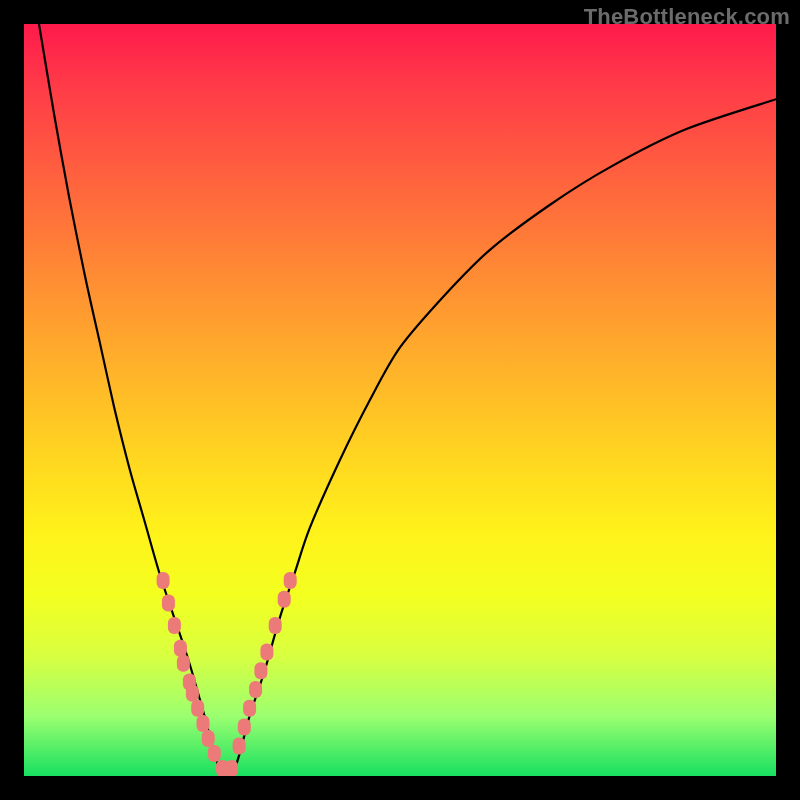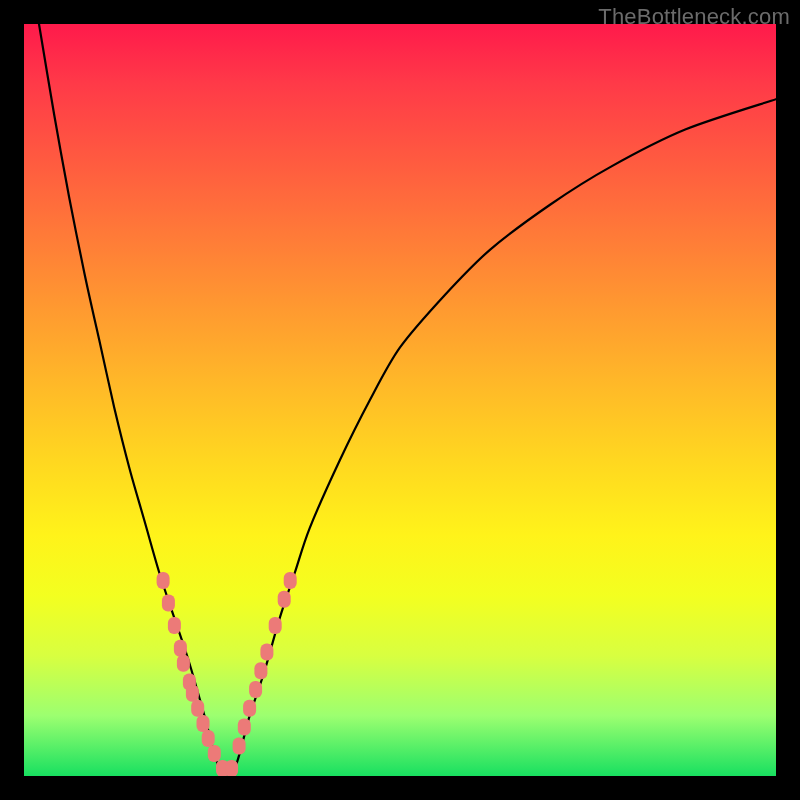--- a/index.html
+++ b/index.html
@@ -30,21 +30,21 @@
       #d8ff40 84%,
       #9cff70 92%,
       #18e060 100%);
   }
   .watermark {
     position: absolute;
     top: 4px;
     right: 10px;
     color: #6b6b6b;
     font-size: 22px;
-    font-weight: 400;
+    font-weight: 700;
     letter-spacing: 0.2px;
     user-select: none;
   }
   svg.plot {
     position: absolute;
     left: 0;
     top: 0;
     width: 752px;
     height: 752px;
   }

